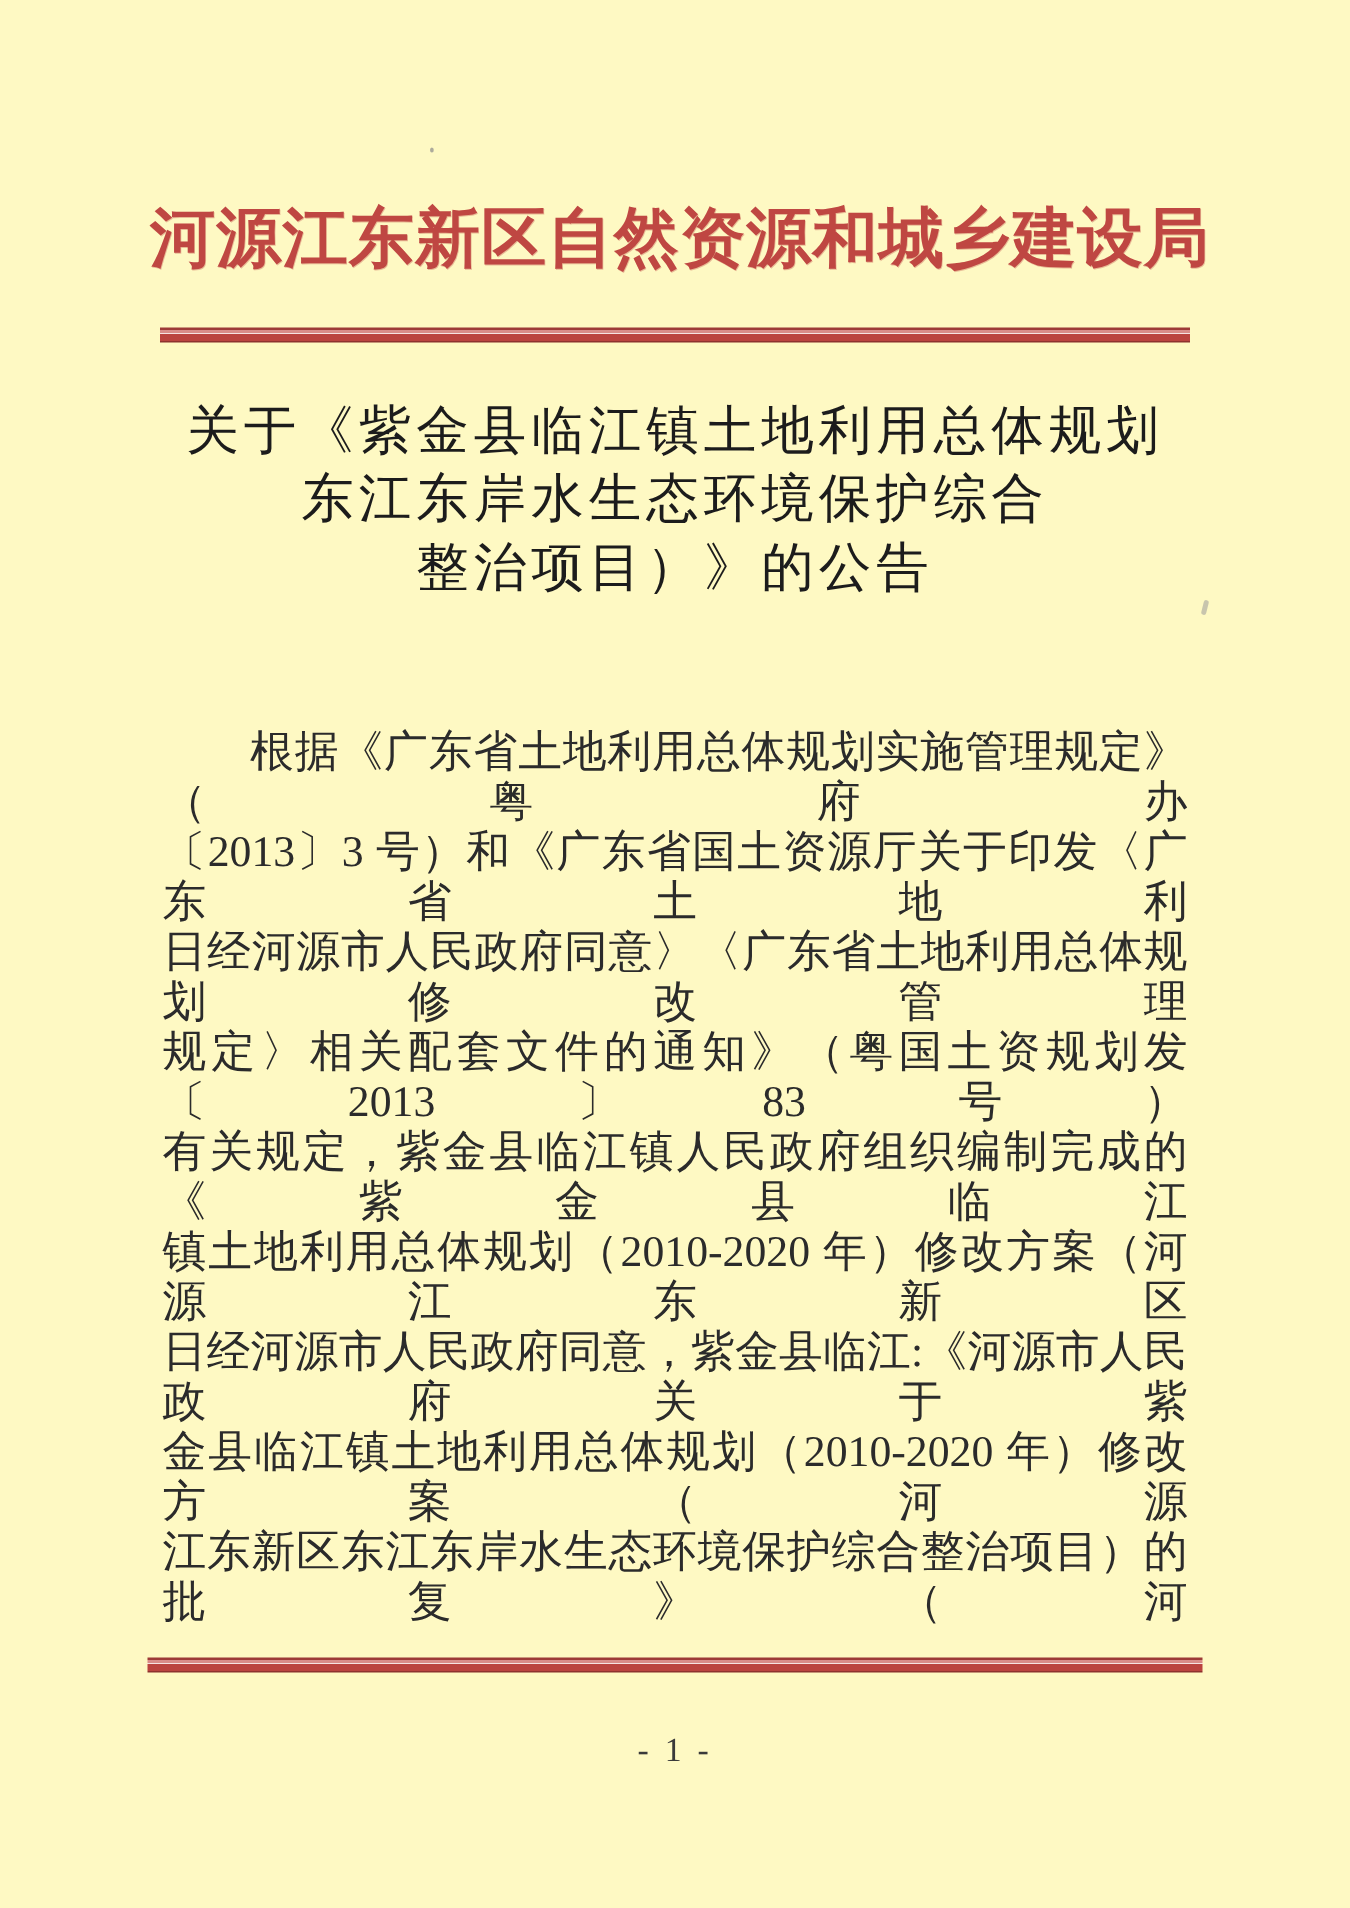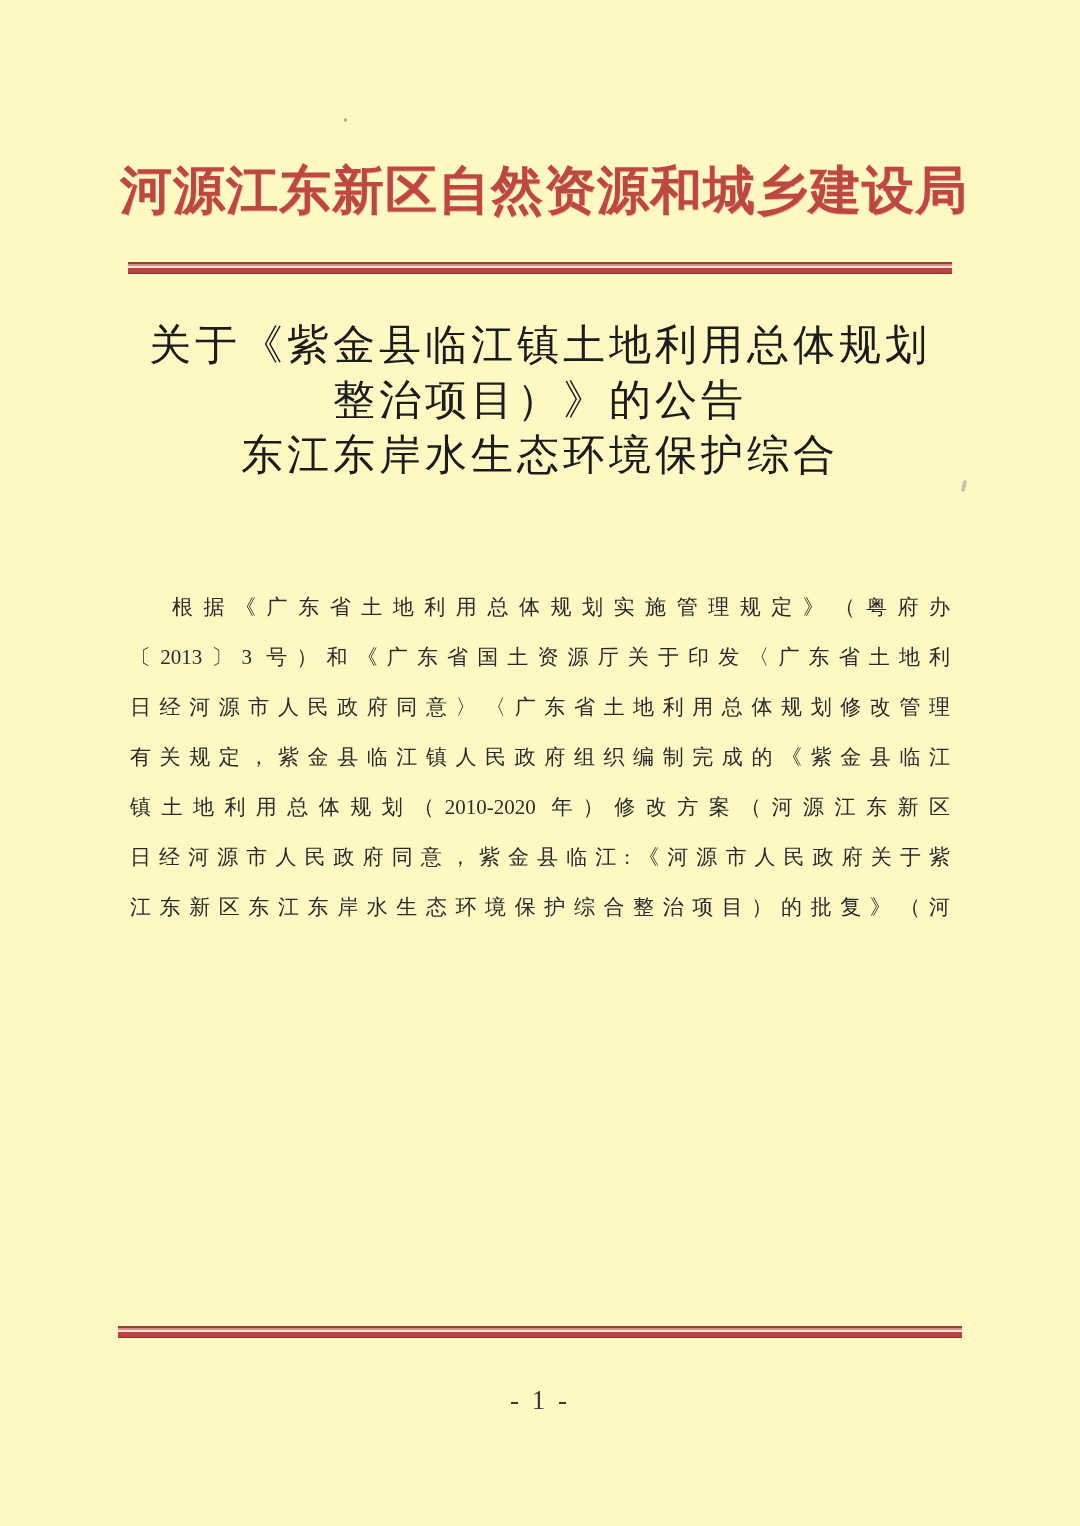--- a/index.html
+++ b/index.html
@@ -68,22 +68,22 @@
 
   
   .body-text {
     position: absolute;
     top: 582px;
     left: 130px;
     width: 820px;
     color: #2b2b2b;
   }
   .line {
-    font-size: 21px;
-    line-height: 50px;
+    font-size: 35px;
+    line-height: 40px;
     text-align: left;
     white-space: nowrap;
   }
   .line.j {
     white-space: normal;
     text-align: justify;
     text-align-last: justify;
     text-justify: inter-character;
   }
   .line.indent { text-indent: 2em; }
@@ -130,31 +130,33 @@
 
   <span class="artifact-dot"></span>
   <span class="artifact-tick"></span>
 
   <div class="agency-header">河源江东新区自然资源和城乡建设局</div>
 
   <div class="red-bar top-bar"></div>
 
   <div class="doc-title">
     <div class="title-line">关于《紫金县临江镇土地利用总体规划</div>
+    <div class="title-line">东江东岸水生态环境保护综合</div>
     <div class="title-line">整治项目）》的公告</div>
-    <div class="title-line">东江东岸水生态环境保护综合</div>
   </div>
 
   <div class="body-text">
     <div class="line j indent">根据《广东省土地利用总体规划实施管理规定》（粤府办</div>
     <div class="line j">〔2013〕3 号）和《广东省国土资源厅关于印发〈广东省土地利</div>
     <div class="line j">日经河源市人民政府同意〉〈广东省土地利用总体规划修改管理</div>
+    <div class="line j">规定〉相关配套文件的通知》（粤国土资规划发〔2013〕83 号）</div>
     <div class="line j">有关规定，紫金县临江镇人民政府组织编制完成的《紫金县临江</div>
     <div class="line j">镇土地利用总体规划（2010-2020 年）修改方案（河源江东新区</div>
     <div class="line j">日经河源市人民政府同意，紫金县临江:《河源市人民政府关于紫</div>
+    <div class="line j">金县临江镇土地利用总体规划（2010-2020 年）修改方案（河源</div>
     <div class="line j">江东新区东江东岸水生态环境保护综合整治项目）的批复》（河</div>
 
   </div>
 
   <div class="red-bar bottom-bar"></div>
 
   <div class="page-number">- 1 -</div>
 
 </div>
 

